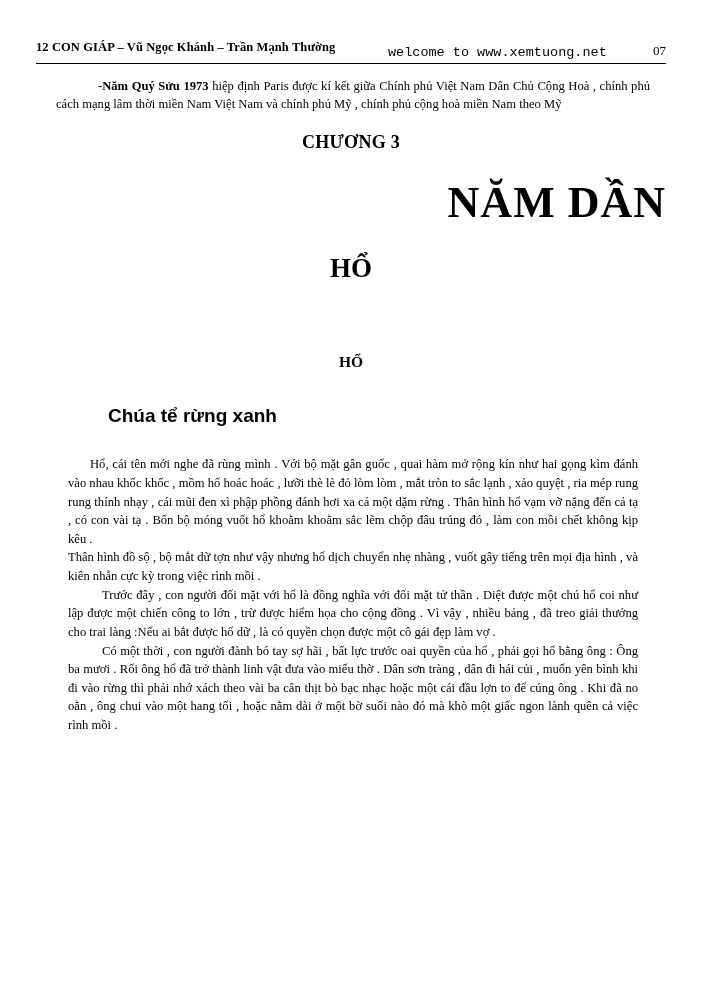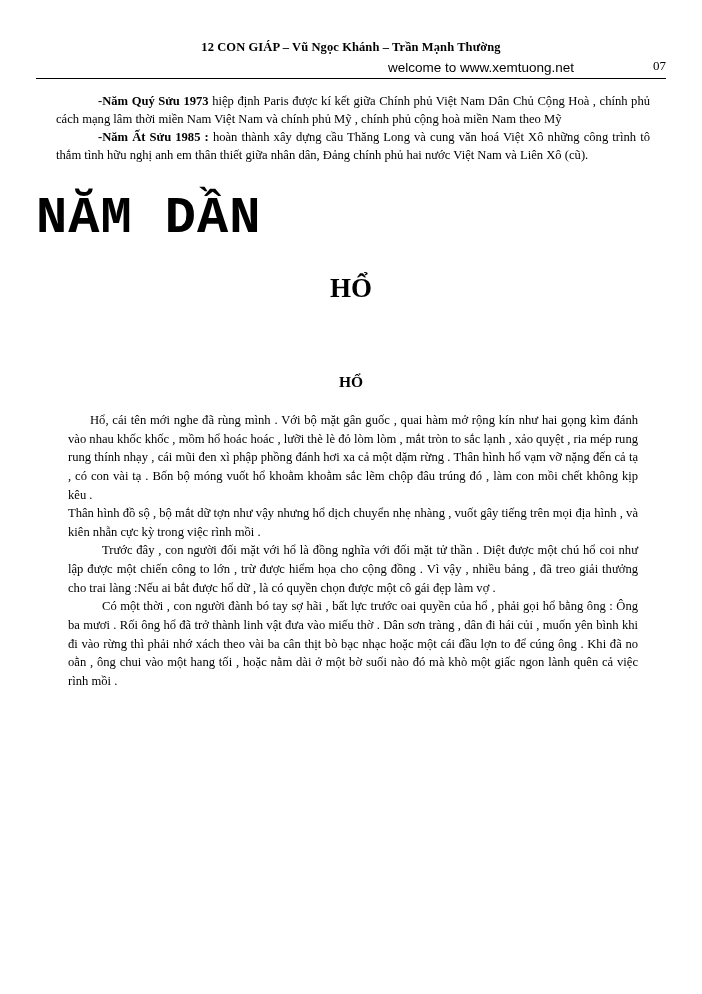--- a/index.html
+++ b/index.html
@@ -21,35 +21,35 @@
     height: 994px;
     box-sizing: border-box;
     padding: 40px 36px 0 36px;
   }
 
   
   .header {
     position: relative;
     display: flex;
     align-items: baseline;
-    justify-content: center;
+    justify-content: flex-start;
     border-bottom: 1.2px solid #000;
-    padding-bottom: 18px;
+    padding-bottom: 3px;
     margin-bottom: 14px;
     height: 20px;
   }
   .header-left {
     font-family: "Liberation Serif", serif;
     font-weight: bold;
     font-size: 12.5px;
     letter-spacing: 0.1px;
     white-space: nowrap;
   }
   .header-right {
-    font-family: Liberation Sans, sans-serif;
+    font-family: Liberation Mono, monospace;
     font-size: 13.5px;
     white-space: nowrap;
     position: absolute;
     left: 352px;
     bottom: 3px;
   }
   .header-page {
     font-family: "Liberation Serif", serif;
     font-size: 13px;
     position: absolute;
@@ -76,27 +76,26 @@
 
   
   .chapter {
     text-align: center;
     font-weight: bold;
     font-size: 18px;
     margin-top: 18px;
     letter-spacing: 0.3px;
   }
   .big-title {
-    text-align: left;
+    text-align: right;
     font-weight: bold;
-    font-size: 52px;
+    font-size: 44px;
     letter-spacing: 1px;
     margin-top: 28px;
     line-height: 1;
-    font-family: Liberation Mono, monospace;
   }
   .sub-title {
     text-align: center;
     font-weight: bold;
     font-size: 27px;
     margin-top: 30px;
     line-height: 1;
   }
   .sub-title-2 {
     text-align: center;
@@ -115,21 +114,21 @@
   .lead-2 {
     font-weight: bold;
     font-size: 21px;
     margin-top: 20px;
     padding-left: 70px;
     letter-spacing: 0.2px;
   }
 
   
   .prose {
-    margin-top: 22px;
+    margin-top: 28px;
     padding: 0 28px 0 32px;
   }
   .prose p {
     margin: 0;
     font-size: 12.6px;
     line-height: 1.48;
     text-align: justify;
   }
   .prose p.ind {
     text-indent: 22px;
@@ -144,27 +143,28 @@
 <div class="page">
 
   <div class="header">
     <span class="header-left">12 CON GIÁP – Vũ Ngọc Khánh – Trần Mạnh Thường</span>
     <span class="header-right">welcome to www.xemtuong.net</span>
     <span class="header-page">07</span>
   </div>
 
   <div class="body-col">
     <p class="para indent"><span class="b">-Năm Quý Sửu 1973</span><span> hiệp định Paris được kí kết giữa Chính phủ Việt Nam Dân Chủ Cộng Hoà , chính phủ cách mạng lâm thời miền Nam Việt Nam và chính phủ Mỹ , chính phủ cộng hoà miền Nam theo Mỹ</span></p>
-    <p class="para indent"><span class="b">-Năm Ất Sửu 1985 :</span><span> hoàn thành xây dựng cầu Thăng Long và cung văn hoá Việt Xô những công trình tô thắm tình hữu nghị anh em thân thiết giữa nhân dân, Đảng chính phủ hai nước Việt Nam và Liên Xô (cũ).</span></p>
   </div>
 
+  <div class="chapter">CHƯƠNG 3</div>
   <div class="big-title">NĂM DẦN</div>
   <div class="sub-title">HỔ</div>
   <div class="sub-title-2">HỔ</div>
 
+  <div class="lead-1">Chúa tể rừng xanh</div>
 
   <div class="prose">
     <p class="ind">Hổ, cái tên mới nghe đã rùng mình . Với bộ mặt gân guốc , quai hàm mở rộng kín như hai gọng kìm đánh vào nhau khốc khốc , mồm hổ hoác hoác , lưỡi thè lè đỏ lòm lòm , mắt tròn to sắc lạnh , xảo quyệt , ria mép rung rung thính nhạy , cái mũi đen xì phập phồng đánh hơi xa cả một dặm rừng . Thân hình hổ vạm vỡ nặng đến cả tạ , có con vài tạ . Bốn bộ móng vuốt hổ khoằm khoằm sắc lẽm chộp đâu trúng đó , làm con mồi chết không kịp kêu .</p>
     <p>Thân hình đồ sộ , bộ mắt dữ tợn như vậy nhưng hổ dịch chuyển nhẹ nhàng , vuốt gây tiếng trên mọi địa hình , và kiên nhẫn cực kỳ trong việc rình mồi .</p>
     <p class="ind-lg">Trước đây , con người đối mặt với hổ là đồng nghĩa với đối mặt tử thần . Diệt được một chú hổ coi như lập được một chiến công to lớn , trừ được hiểm họa cho cộng đồng . Vì vậy , nhiều bảng , đã treo giải thưởng cho trai làng :Nếu ai bắt được hổ dữ , là có quyền chọn được một cô gái đẹp làm vợ .</p>
     <p class="ind-lg">Có một thời , con người đành bó tay sợ hãi , bất lực trước oai quyền của hổ , phải gọi hổ bằng ông : Ông ba mươi . Rối ông hổ đã trở thành linh vật đưa vào miếu thờ . Dân sơn tràng , dân đi hái củi , muốn yên bình khi đi vào rừng thì phải nhớ xách theo vài ba cân thịt bò bạc nhạc hoặc một cái đầu lợn to để cúng ông . Khi đã no oằn , ông chui vào một hang tối , hoặc nằm dài ở một bờ suối nào đó mà khò một giấc ngon lành quên cả việc rình mồi .</p>
   </div>
 
 </div>
 

